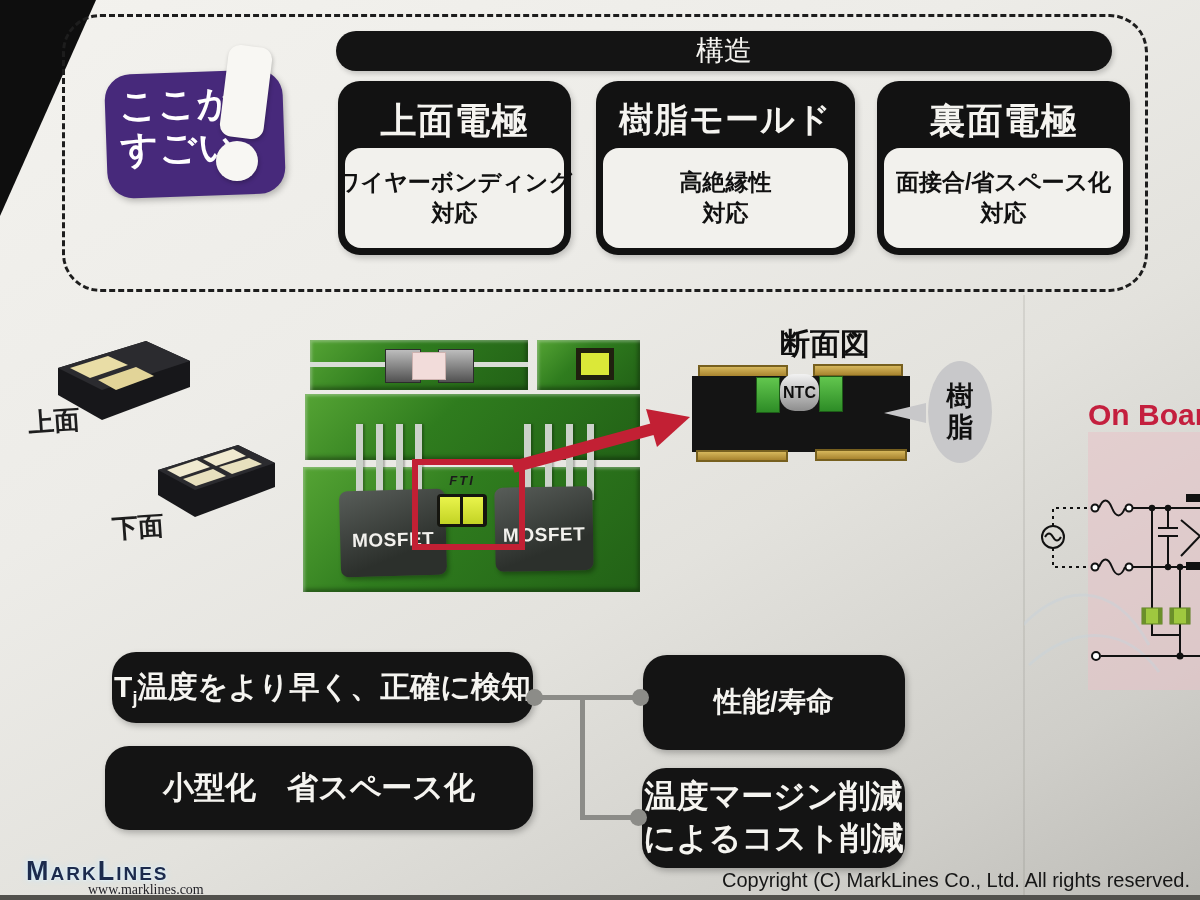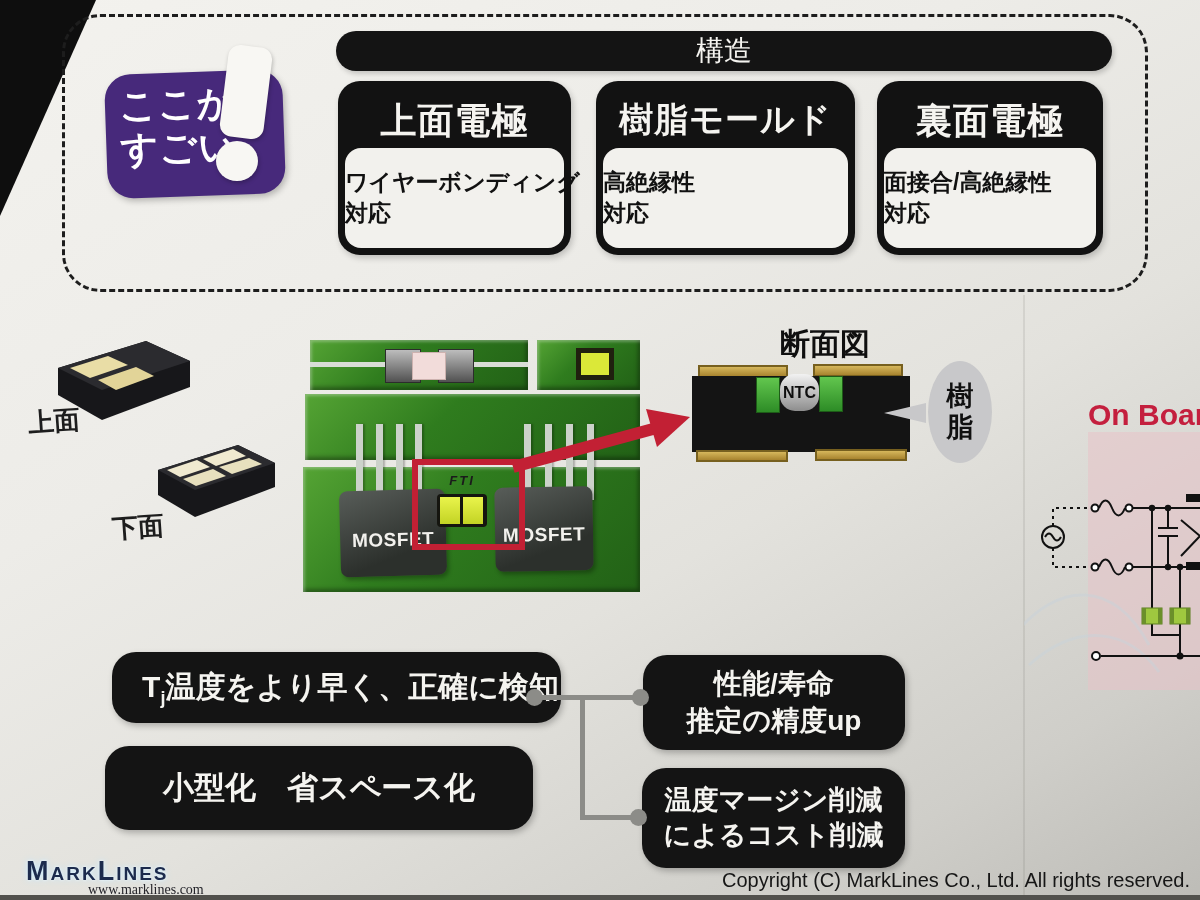--- a/index.html
+++ b/index.html
@@ -19,26 +19,26 @@
 
   #kouzou-bar{left:336px;top:31px;width:776px;height:40px;background:#141414;border-radius:20px;
     display:flex;align-items:center;justify-content:center;color:#f5f4f0;font-size:28px;font-weight:normal;
     box-shadow:2px 3px 5px rgba(0,0,0,.18);}
 
   .feature-card{top:81px;height:174px;background:#121212;border-radius:22px;
     box-shadow:2px 3px 6px rgba(0,0,0,.2);}
   .feature-title{position:absolute;left:0;right:0;top:16px;text-align:center;color:#f5f4f0;
     font-weight:bold;font-size:36px;letter-spacing:1px;white-space:nowrap;}
   .feature-desc{position:absolute;left:7px;right:7px;bottom:7px;height:100px;background:#f2f1ed;
-    border-radius:16px;display:flex;flex-direction:column;align-items:flex-start;justify-content:center;
+    border-radius:16px;display:flex;flex-direction:column;align-items:center;justify-content:center;
     color:#111;font-weight:bold;font-size:23px;line-height:1.35;white-space:nowrap;}
   #card-top-electrode{left:338px;width:233px;}
   #card-resin-mold{left:596px;width:259px;}
   #card-resin-mold .feature-title{font-size:34px;}
-  #card-back-electrode{left:877px;width:226px;}
+  #card-back-electrode{left:877px;width:253px;}
 
   
   #highlight-badge{left:106px;top:72px;width:178px;height:124px;background:#47297b;border-radius:26px;
     transform:rotate(-2deg);box-shadow:2px 3px 6px rgba(0,0,0,.25);color:#fff;font-weight:bold;
     font-size:37px;line-height:1.18;padding:10px 0 0 14px;box-sizing:border-box;letter-spacing:1px;}
   #excl-bar{left:224px;top:46px;width:44px;height:92px;background:#f8f7f3;border-radius:12px;
     transform:rotate(7deg);box-shadow:1px 2px 4px rgba(0,0,0,.25);}
   #excl-dot{left:216px;top:141px;width:42px;height:40px;background:#f8f7f3;border-radius:50%;
     box-shadow:1px 2px 4px rgba(0,0,0,.25);}
 
@@ -85,25 +85,25 @@
     font-weight:bold;font-size:27px;line-height:1.15;z-index:4;}
 
   
   #onboard-heading{left:1088px;top:398px;font-size:30px;font-weight:bold;color:#c41f3e;white-space:nowrap;}
   #onboard-panel{left:1088px;top:432px;width:112px;height:258px;background:rgba(231,195,201,.55);}
 
   
   .benefit{background:#141414;border-radius:24px;color:#f5f4f0;font-weight:bold;
     display:flex;flex-direction:column;align-items:center;justify-content:center;
     box-shadow:2px 3px 6px rgba(0,0,0,.25);white-space:nowrap;}
-  #benefit-detect{left:112px;top:652px;width:421px;height:71px;font-size:30px;padding-left:28px;}
+  #benefit-detect{left:112px;top:652px;width:421px;height:71px;font-size:30px;}
   #benefit-detect sub{font-size:18px;}
   #benefit-compact{left:105px;top:746px;width:428px;height:84px;font-size:31px;}
   #benefit-accuracy{left:643px;top:655px;width:262px;height:95px;font-size:28px;line-height:1.3;}
-  #benefit-cost{left:642px;top:768px;width:263px;height:100px;font-size:27px;line-height:1.3;}
+  #benefit-cost{left:642px;top:768px;width:263px;height:100px;font-size:32px;line-height:1.3;}
   .conn{background:#8c8c88;}
   .conn-dot{width:17px;height:17px;border-radius:50%;background:#8c8c88;}
 
   
   #brand-logo{left:26px;top:856px;font-size:27px;font-weight:bold;color:#1c2b4d;
     font-variant:small-caps;letter-spacing:2px;
     text-shadow:0 0 7px #bfe6fb,0 0 3px #ffffff,0 0 1px #ffffff;}
   #brand-url{left:88px;top:882px;font-size:14px;color:#24242a;font-family:"Liberation Serif","DejaVu Serif",serif;}
   #copyright{right:10px;top:869px;font-size:20px;color:#161616;}
 </style>
@@ -131,21 +131,21 @@
   <div class="abs feature-card" id="card-resin-mold">
     <div class="feature-title">樹脂モールド</div>
     <div class="feature-desc">
       <span>高絶縁性</span>
       <span>対応</span>
     </div>
   </div>
   <div class="abs feature-card" id="card-back-electrode">
     <div class="feature-title">裏面電極</div>
     <div class="feature-desc">
-      <span>面接合/高絶縁性</span>
+      <span>面接合/省スペース化</span>
       <span>対応</span>
     </div>
   </div>
 
   <div class="abs" id="highlight-badge">
     <div>ここが</div>
     <div>すごい</div>
   </div>
   <div class="abs" id="excl-bar"></div>
   <div class="abs" id="excl-dot"></div>
@@ -274,21 +274,20 @@
   <div class="abs benefit" id="benefit-detect">
     <div>
       <span>T</span><sub>j</sub><span>温度をより早く、正確に検知</span>
     </div>
   </div>
   <div class="abs benefit" id="benefit-compact">
     <span>小型化　省スペース化</span>
   </div>
   <div class="abs benefit" id="benefit-accuracy">
     <span>性能/寿命</span>
-    <span>推定の精度up</span>
   </div>
   <div class="abs benefit" id="benefit-cost">
     <span>温度マージン削減</span>
     <span>によるコスト削減</span>
   </div>
 
   <div class="abs conn" style="left:533px;top:695px;width:107px;height:5px;"></div>
   <div class="abs conn" style="left:580px;top:695px;width:5px;height:125px;"></div>
   <div class="abs conn" style="left:580px;top:815px;width:60px;height:5px;"></div>
   <div class="abs conn-dot" style="left:526px;top:689px;"></div>

